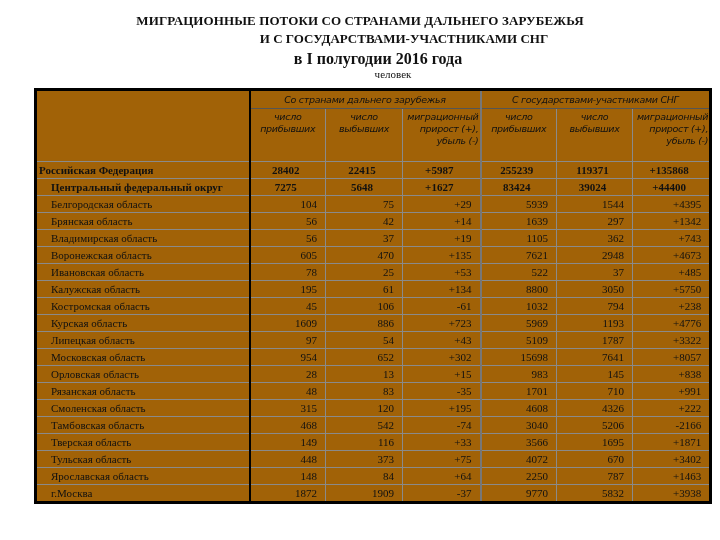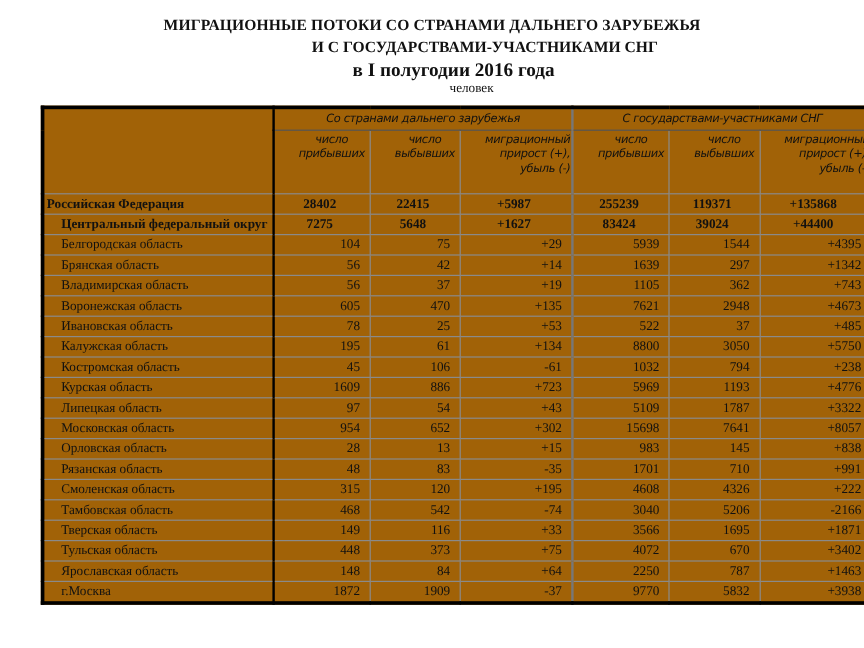--- a/index.html
+++ b/index.html
@@ -8,21 +8,21 @@
   .title { position:absolute; left:0; width:720px; text-align:center; font-weight:bold; }
   .t1 { top:13px; font-size:13px; letter-spacing:0.1px; }
   .t2 { top:31px; font-size:13px;margin-left:44px; }
   .t3 { top:50px; font-size:16px;margin-left:18px; }
   .t4 { top:68px; font-size:11px; font-weight:normal;padding-left:33px; }
   table { position:absolute; left:34px; top:88px; border-collapse:collapse;
           background:#a16207; border:3px solid #000; table-layout:fixed; }
   td, th { border:1px solid #8a8a8a; padding:0 4px; font-size:11px; height:16px; line-height:16px; }
   th { font-style:italic; font-weight:normal; font-family:"DejaVu Sans", sans-serif; font-size:9.5px; letter-spacing:-0.3px; }
   th.grp { height:17px; line-height:17px; text-align:center; border-bottom:1px solid #555; }
-  th.sub { height:50px; line-height:12px; vertical-align:top; padding-top:2px; text-align:center;padding-left:20px; }
+  th.sub { height:50px; line-height:12px; vertical-align:top; padding-top:2px; text-align:center; }
   th.sub.mig { text-align:right; padding-right:1px; }
   th.corner { border-right:2px solid #000; }
   td.name { text-align:left; white-space:nowrap; border-right:2px solid #000; }
   td.num { text-align:right; padding-right:8px; }
   tr.rf td { font-weight:bold; font-size:11px; }
   tr.rf td.num { text-align:center; }
   tr.rf td.name { padding-left:2px; }
   tr.cfo td { font-weight:bold; }
   tr.cfo td.num { text-align:center; }
   tr.cfo td.name { padding-left:14px; }

